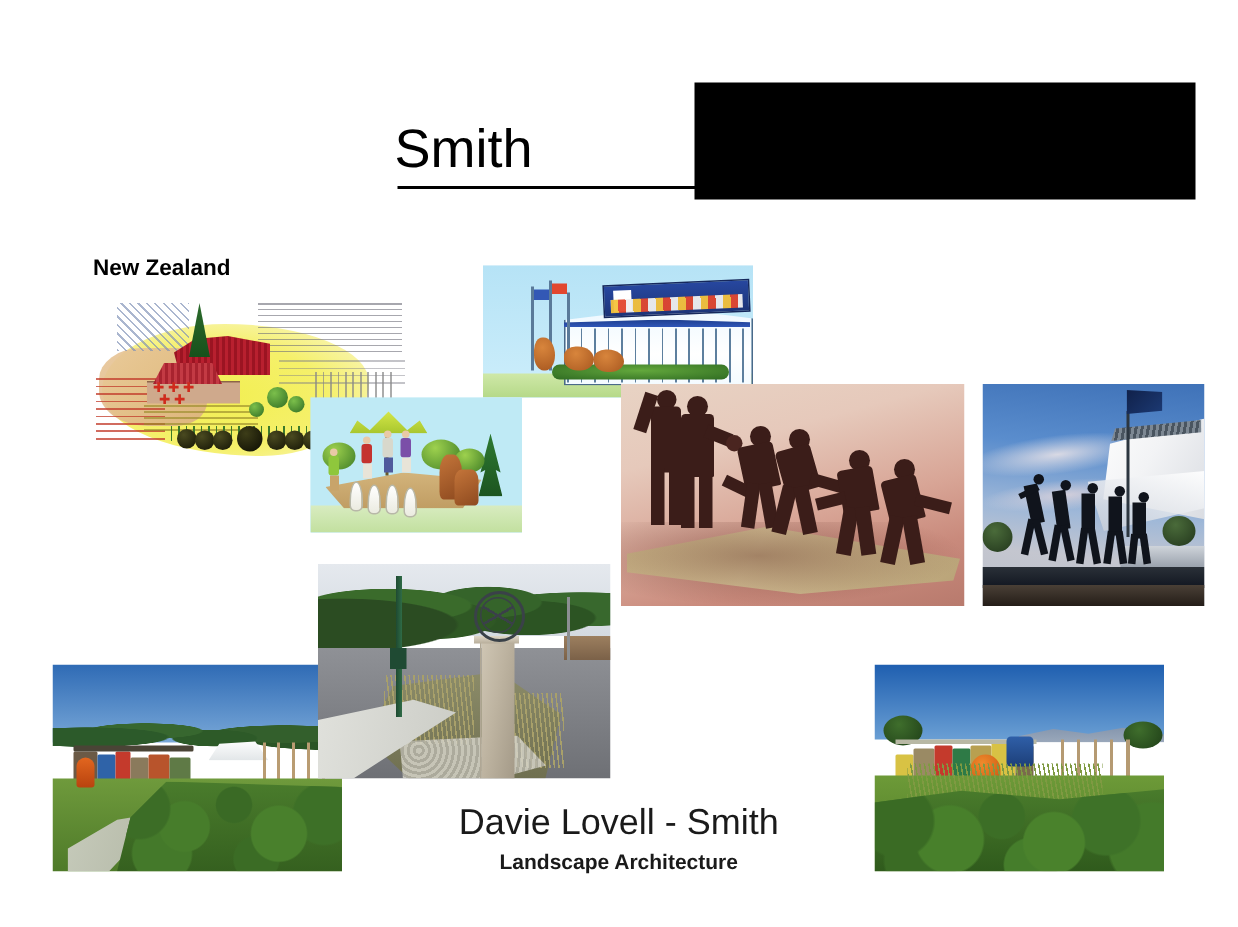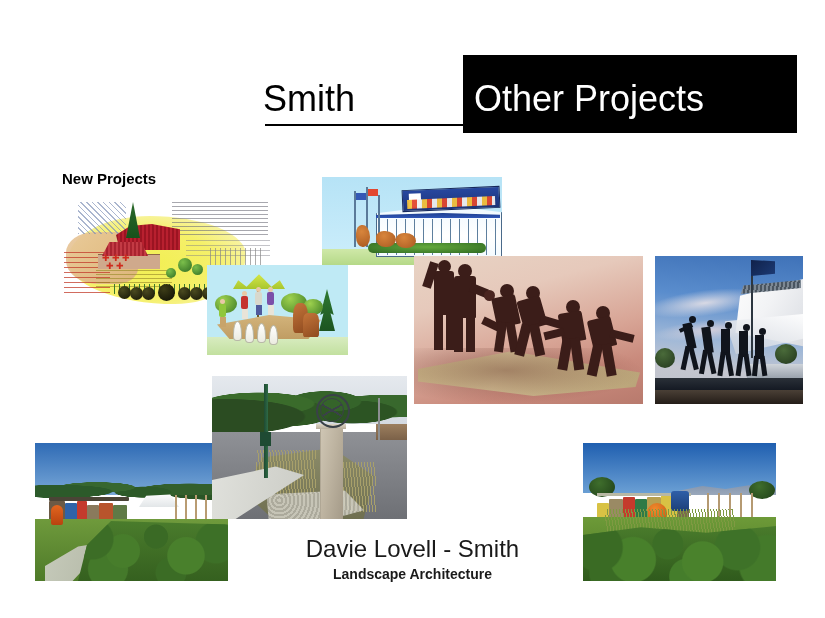--- a/index.html
+++ b/index.html
@@ -542,23 +542,22 @@
   }
 </style>
 </head>
 <body>
 
 <div class="slide">
 
   <div class="title-design">Smith</div>
   <div class="title-rule"></div>
   <div class="title-banner"></div>
-  <div class="title-banner-label">Other Projects</div>
-
-  <div class="region-label">New Projects</div>
+
+  <div class="region-label">New Zealand</div>
 
   <div class="pic" id="pic-siteplan">
     <div class="sp-paper"></div>
     <div class="sp-blob"></div>
     <div class="sp-tan"></div>
     <div class="sp-lines-left"></div>
     <div class="sp-lines-mid"></div>
     <div class="sp-sketch"></div>
     <div class="sp-text"></div>
     <div class="sp-text2"></div>

